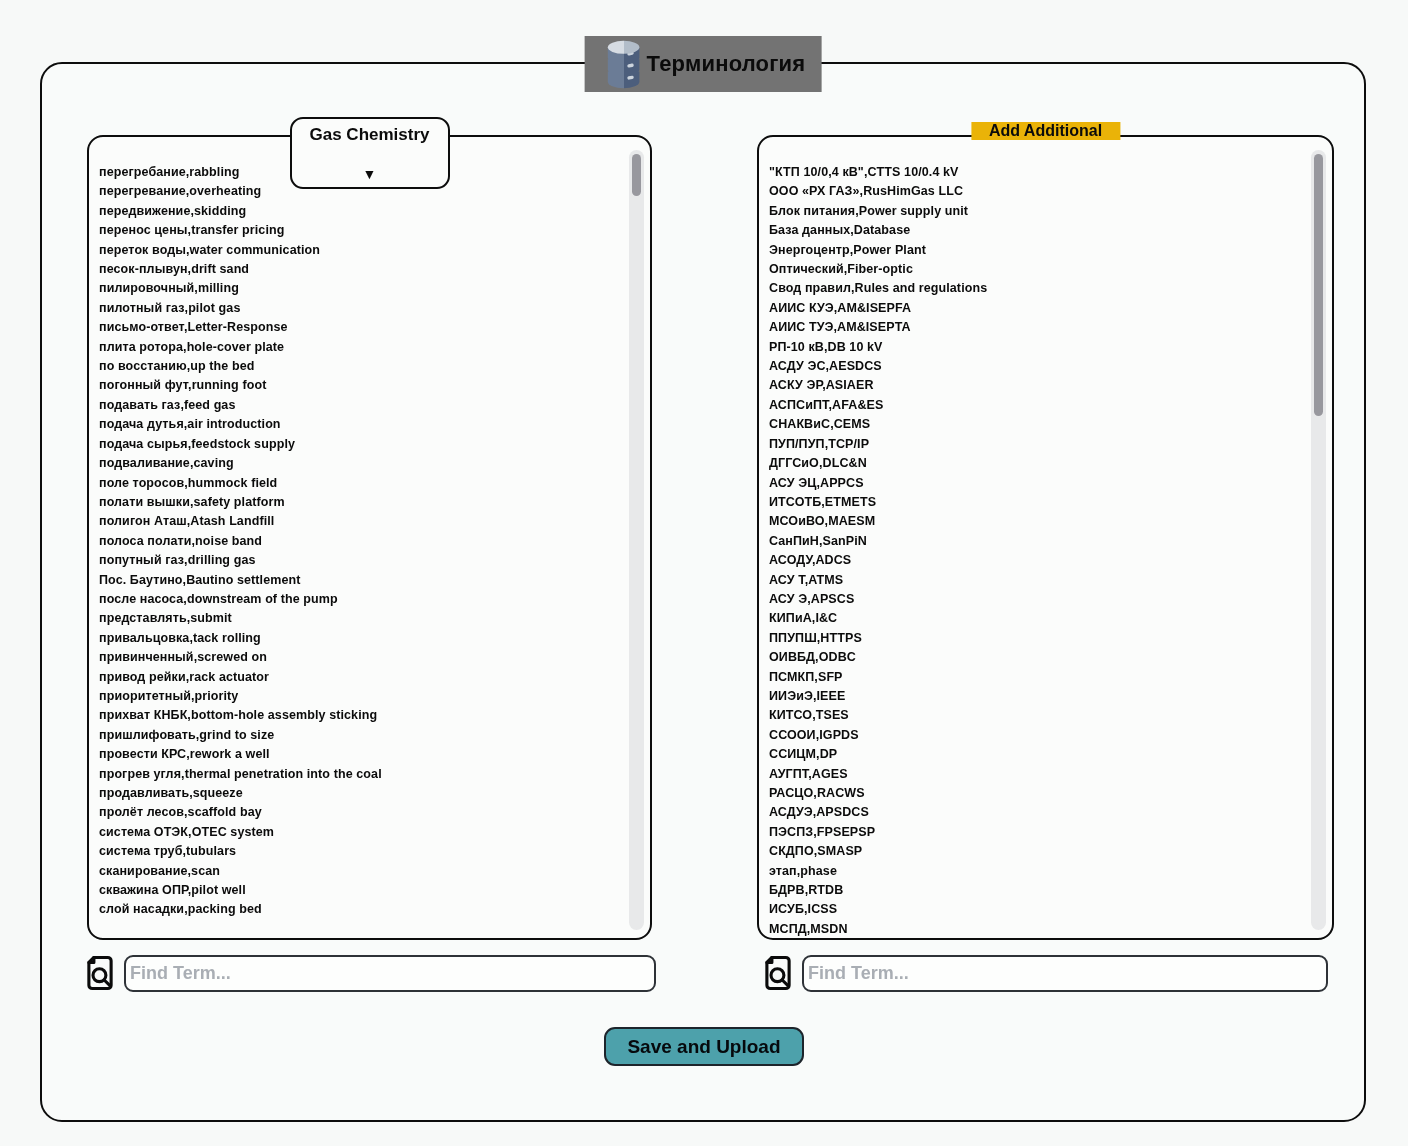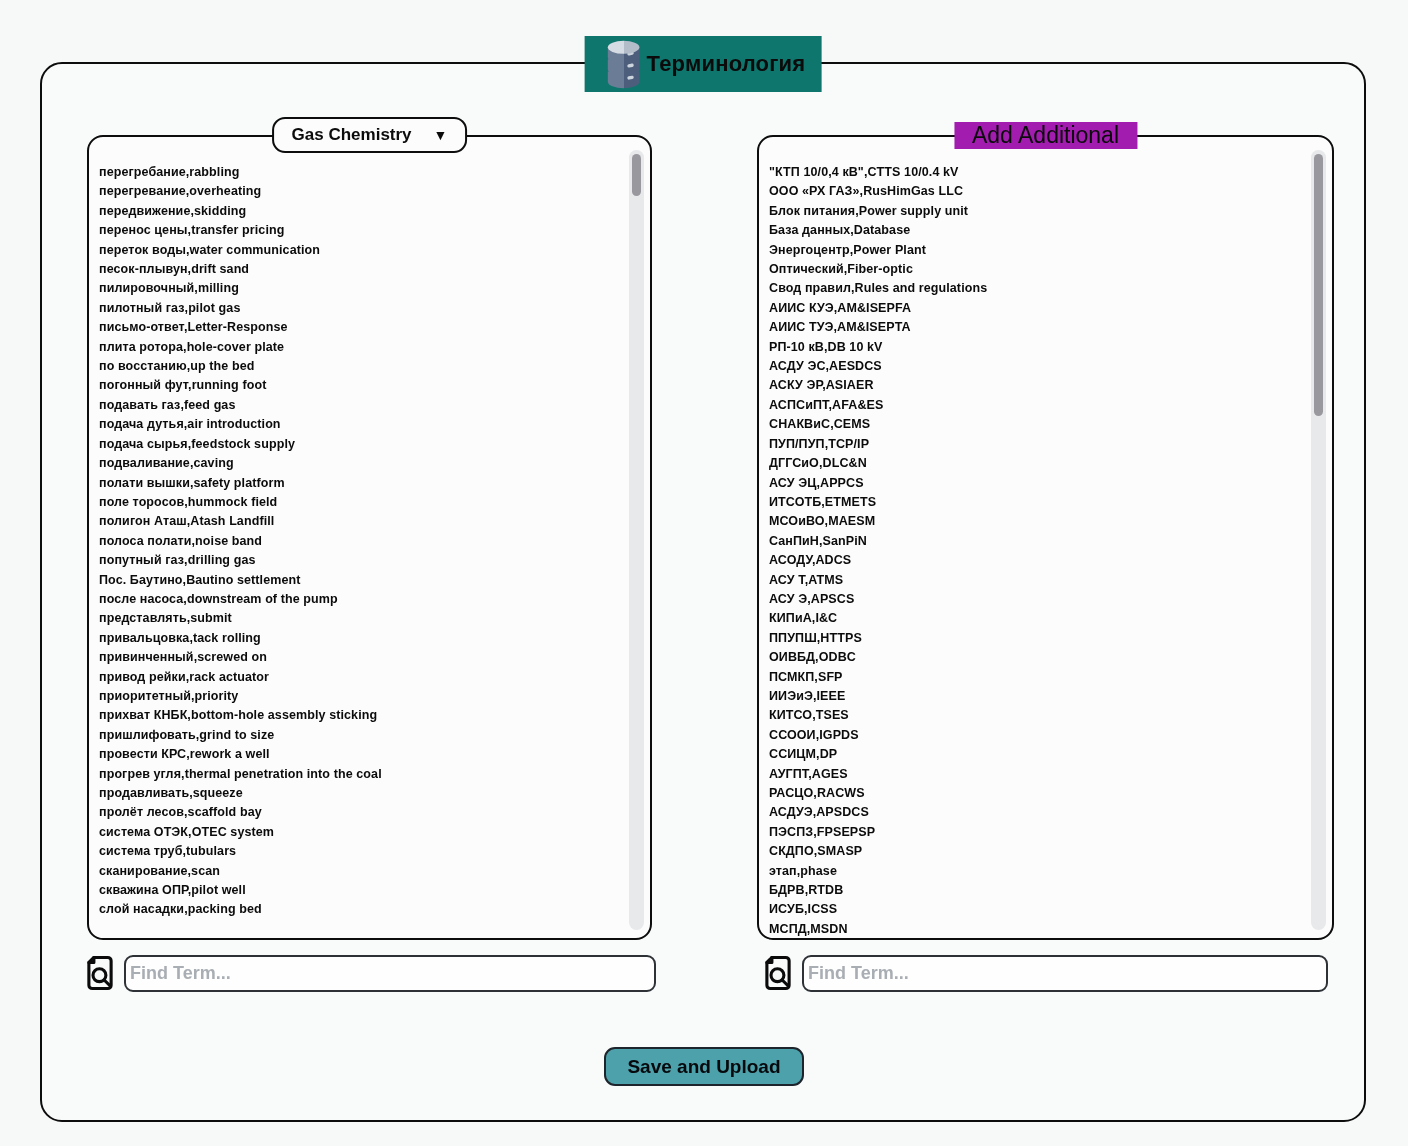--- a/index.html
+++ b/index.html
@@ -12,46 +12,46 @@
   }
   .page { position: relative; width: 1408px; height: 1146px; background: #f7f9f8; }
 
   .outer-box {
     position: absolute; left: 40px; top: 62px; width: 1326px; height: 1060px;
     border: 2px solid #0d0d0d; border-radius: 22px; background: #f9fbfa;
   }
   .outer-legend {
     position: absolute; top: -28px; left: 50%; transform: translateX(-50%);
     display: flex; align-items: center; 
-    background: #0f766e; padding: 0 16px; height: 56px;
+    background: #737373; padding: 0 16px; height: 56px;
   }
   .outer-legend .title {
     font-size: 22px; font-weight: 800; letter-spacing: 0.2px; white-space: nowrap;
   }
 
   .panel {
     position: absolute; top: 71px; height: 805px;
     border: 2px solid #0d0d0d; border-radius: 16px; background: #fbfcfb;
   }
   .panel.left { left: 45px; width: 565px; }
   .panel.right { left: 715px; width: 577px; }
 
   .panel-legend-pill {
     position: absolute; top: -20px; left: 50%; transform: translateX(-50%);
     display: flex; align-items: center; gap: 22px;
     background: #fbfcfb; border: 2px solid #0d0d0d; border-radius: 13px;
-    padding: 6px 18px; white-space: nowrap; cursor: pointer;
+    padding: 6px 18px; white-space: nowrap; cursor: pointer; flex-direction: column;
   }
   .panel-legend-pill .lbl { font-size: 17px; font-weight: 800; }
   .panel-legend-pill .arrow { font-size: 14px; line-height: 1; }
 
   .panel-legend-plain {
     position: absolute; top: -15px; left: 50%; transform: translateX(-50%);
-    background: #a21caf; padding: 0 18px; white-space: nowrap;
-    font-size: 23px; font-weight: 400;
+    background: #eab308; padding: 0 18px; white-space: nowrap;
+    font-size: 16px; font-weight: 700;
   }
 
   .terms-list {
     position: absolute; inset: 0; overflow: hidden;
     padding: 26px 38px 0 10px; border-radius: 14px;
   }
   .term-row {
     font-size: 12.5px; font-weight: 700; line-height: 19.4px; white-space: nowrap;
     letter-spacing: 0.1px;
   }
@@ -76,21 +76,21 @@
     font-size: 18px; font-weight: 600; color: #333; padding: 0 4px; outline: none;
   }
   .search-row.left .find-input { width: 532px; }
   .search-row.right .find-input { width: 526px; }
   .find-input::placeholder { color: #a9aeb4; opacity: 1; }
 
   .save-btn {
     position: absolute; left: 562px; top: 963px; width: 200px; height: 39px;
     background: #4da1ab; border: 2.5px solid #1d242b; border-radius: 11px;
     font-family: "Liberation Sans", "DejaVu Sans", sans-serif;
-    font-size: 19px; font-weight: 800; color: #06090c; cursor: pointer; margin-top: 20px;
+    font-size: 19px; font-weight: 800; color: #06090c; cursor: pointer;
   }
 
   .icon-wrap { display: inline-flex; align-items: center; justify-content: center; }
 </style>
 </head>
 <body>
 
 <div class="page">
   <div class="outer-box">
 
@@ -134,22 +134,22 @@
           <div class="term-row">пилировочный,milling</div>
           <div class="term-row">пилотный газ,pilot gas</div>
           <div class="term-row">письмо-ответ,Letter-Response</div>
           <div class="term-row">плита ротора,hole-cover plate</div>
           <div class="term-row">по восстанию,up the bed</div>
           <div class="term-row">погонный фут,running foot</div>
           <div class="term-row">подавать газ,feed gas</div>
           <div class="term-row">подача дутья,air introduction</div>
           <div class="term-row">подача сырья,feedstock supply</div>
           <div class="term-row">подваливание,caving</div>
+          <div class="term-row">поле торосов,hummock field</div>
           <div class="term-row">полати вышки,safety platform</div>
-          <div class="term-row">поле торосов,hummock field</div>
           <div class="term-row">полигон Аташ,Atash Landfill</div>
           <div class="term-row">полоса полати,noise band</div>
           <div class="term-row">попутный газ,drilling gas</div>
           <div class="term-row">Пос. Баутино,Bautino settlement</div>
           <div class="term-row">после насоса,downstream of the pump</div>
           <div class="term-row">представлять,submit</div>
           <div class="term-row">привальцовка,tack rolling</div>
           <div class="term-row">привинченный,screwed on</div>
           <div class="term-row">привод рейки,rack actuator</div>
           <div class="term-row">приоритетный,priority</div>

